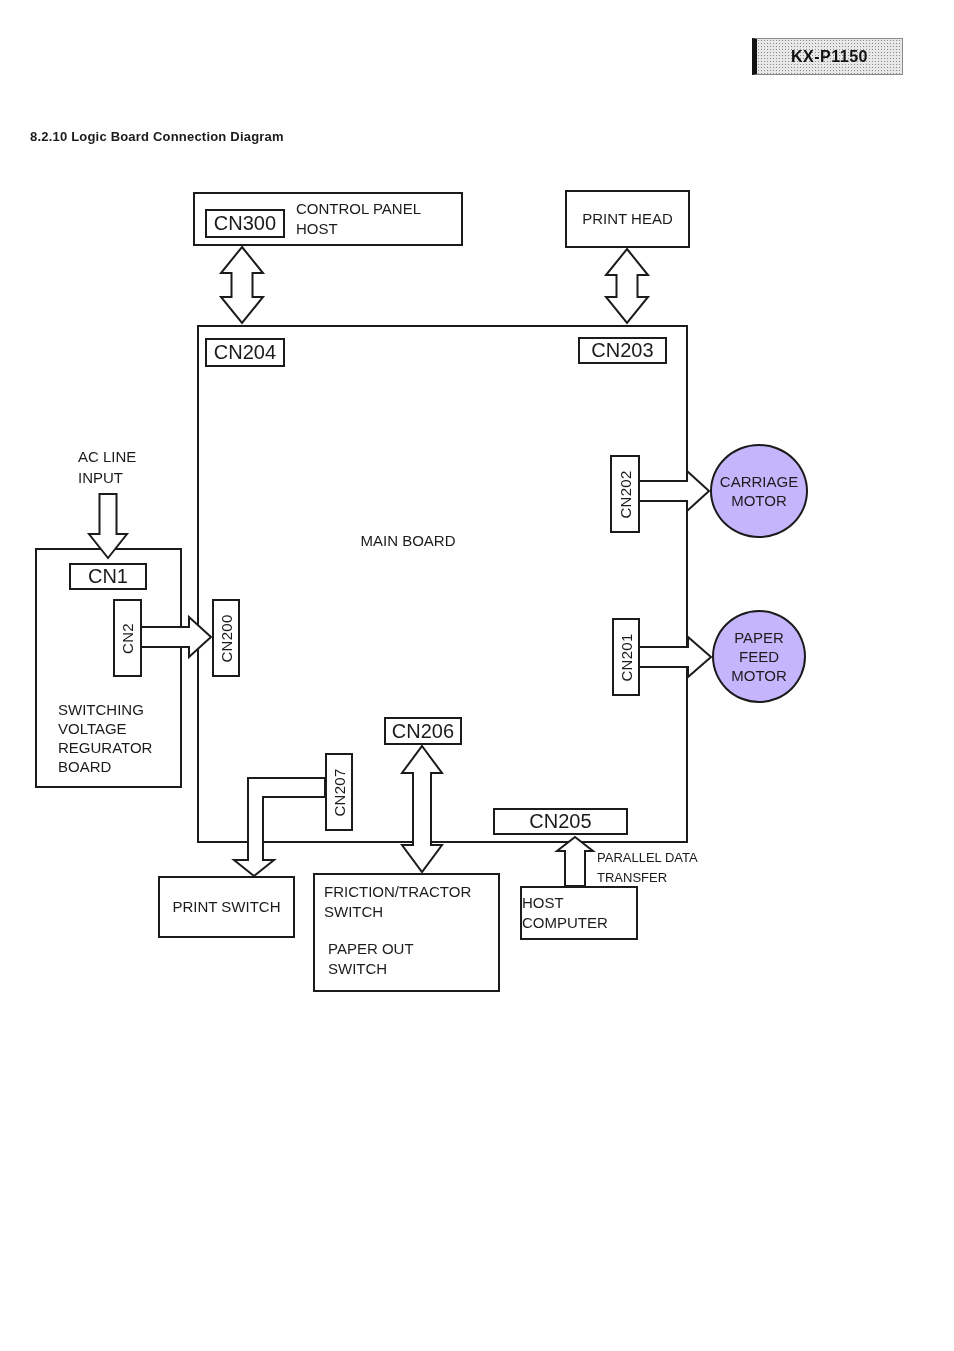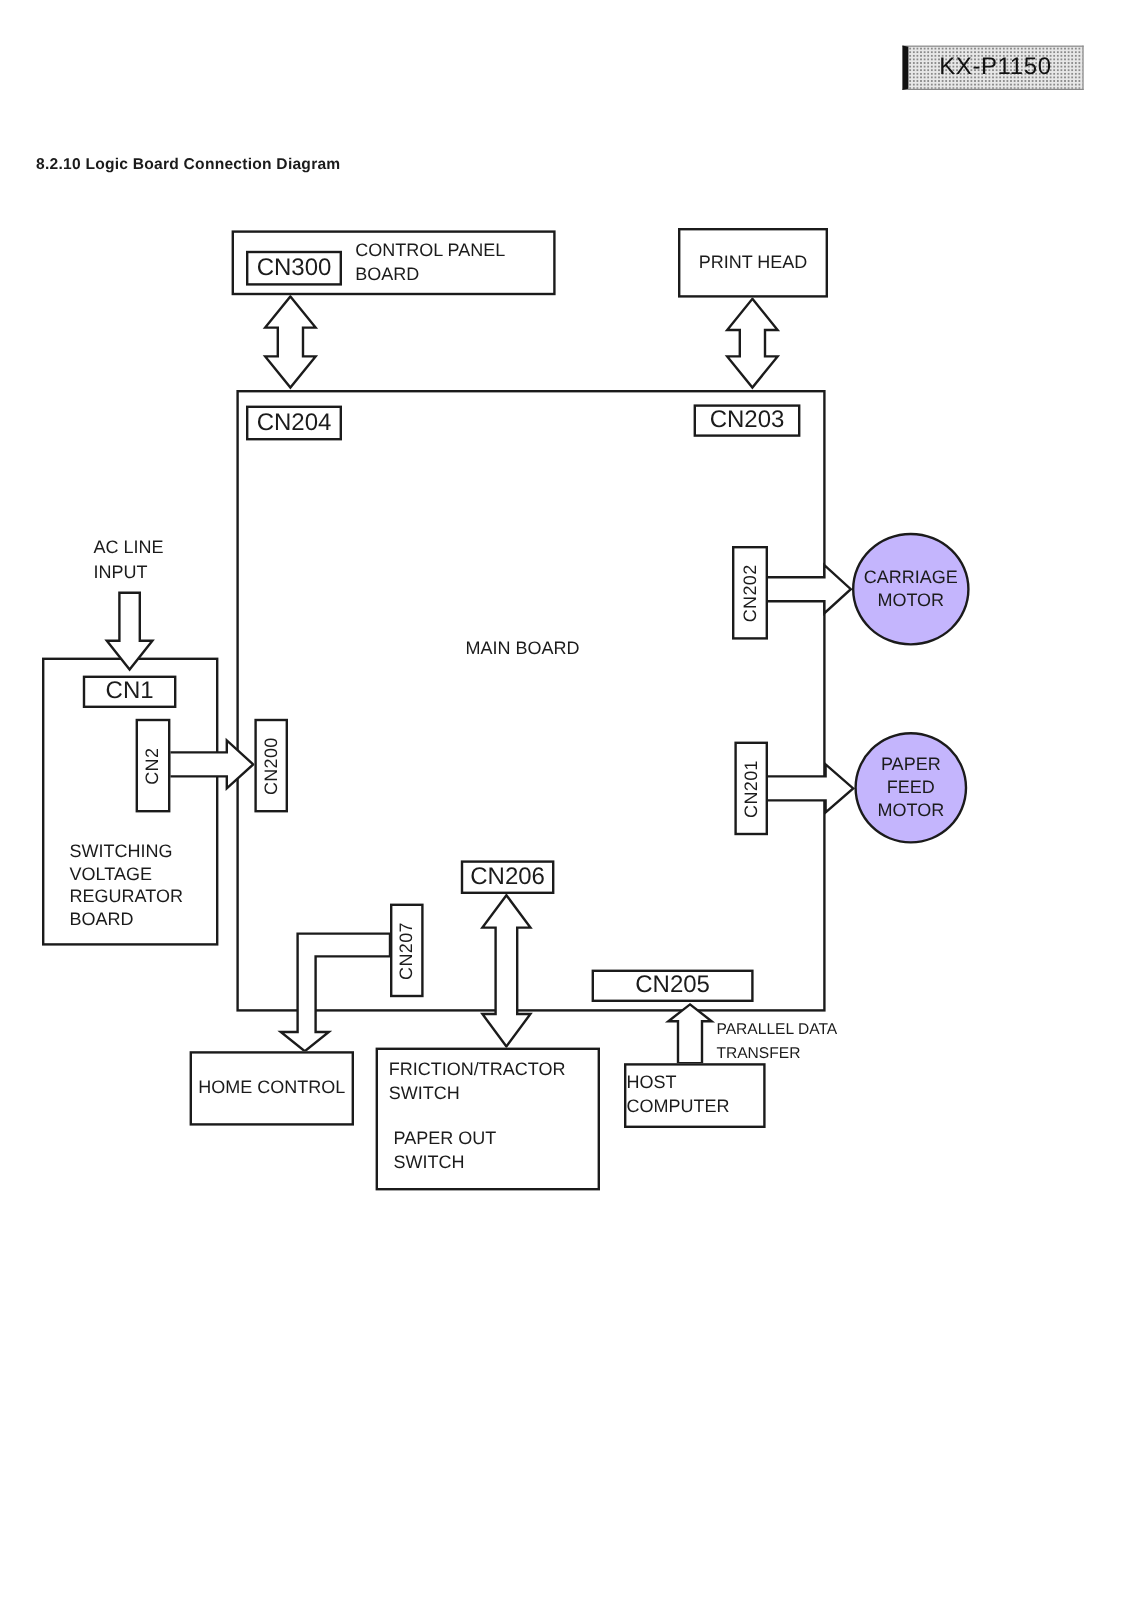--- a/index.html
+++ b/index.html
@@ -13,21 +13,21 @@
   .pre{white-space:pre-line;}
   .lbl{font-size:15px;line-height:20px;}
   .conn{font-size:20px;}
   .vconn span{display:block;transform:rotate(-90deg);white-space:nowrap;font-size:15px;letter-spacing:.3px;}
   .motor{border:2px solid #1b1b1b;border-radius:50%;background:#c4b5fd;text-align:center;font-size:15px;line-height:19px;}
   #badge{
     background-color:#e7e7e7;
     background-image:radial-gradient(circle,#8a8a8a 0.8px,rgba(0,0,0,0) 0.9px);
     background-size:3px 3px;
     border:1px solid #8a8a8a;border-left:5px solid #111;
-    font-weight:normal;font-size:20px;letter-spacing:.5px;color:#111;
+    font-weight:bold;font-size:16px;letter-spacing:.5px;color:#111;
   }
   #page-title{font-weight:bold;font-size:13px;letter-spacing:.2px;}
   #arrow-layer{position:absolute;left:0;top:0;z-index:2;}
   .z1{z-index:1;}.z3{position:absolute;z-index:3;box-sizing:border-box;}
   svg polygon{fill:#fff;stroke:#1b1b1b;stroke-width:2;}
 </style>
 </head>
 <body>
 
 <div id="stage">
@@ -48,27 +48,27 @@
     <polygon points="639,481 687,481 687,471 709,491 687,511 687,501 639,501"></polygon>
     <polygon points="639,647 688,647 688,637 711,657 688,677 688,667 639,667"></polygon>
     <polygon points="422,746 442,773 431,773 431,845 442,845 422,872 402,845 413,845 413,773 402,773"></polygon>
     <polygon points="325,778 248,778 248,860 234,860 254,876 274,860 263,860 263,797 325,797"></polygon>
     <polygon points="575,837 593,851 585,851 585,886 565,886 565,851 557,851"></polygon>
   </svg>
 
   <div class="z3 box" style="left:193px;top:192px;width:270px;height:54px;"></div>
   <div class="z3 box cc conn" style="left:205px;top:209px;width:80px;height:29px;">CN300</div>
   <div class="z3 lbl pre" style="left:296px;top:199px;">CONTROL PANEL
-BOARD</div>
+HOST</div>
 
   <div class="z3 box cc lbl" style="left:565px;top:190px;width:125px;height:58px;">PRINT HEAD</div>
 
   <div class="z3 box cc conn" style="left:205px;top:338px;width:80px;height:29px;">CN204</div>
   <div class="z3 box cc conn" style="left:578px;top:337px;width:89px;height:27px;">CN203</div>
-  <div class="z3 lbl" style="left:333px;top:531px;width:150px;text-align:right;">MAIN BOARD</div>
+  <div class="z3 lbl" style="left:333px;top:531px;width:150px;text-align:center;">MAIN BOARD</div>
 
   <div class="z3 lbl pre" style="left:78px;top:446px;line-height:21px;">AC LINE
 INPUT</div>
   <div class="z3 box cc conn" style="left:69px;top:563px;width:78px;height:27px;">CN1</div>
   <div class="z3 box cc vconn" style="left:113px;top:599px;width:29px;height:78px;">
     <span>CN2</span>
   </div>
   <div class="z3 box cc vconn" style="left:212px;top:599px;width:28px;height:78px;">
     <span>CN200</span>
   </div>
@@ -88,21 +88,21 @@
   <div class="z3 motor cc pre" style="left:712px;top:610px;width:94px;height:93px;">PAPER
 FEED
 MOTOR</div>
 
   <div class="z3 box cc conn" style="left:384px;top:717px;width:78px;height:28px;">CN206</div>
   <div class="z3 box cc vconn" style="left:325px;top:753px;width:28px;height:78px;">
     <span>CN207</span>
   </div>
   <div class="z3 box cc conn" style="left:493px;top:808px;width:135px;height:27px;">CN205</div>
 
-  <div class="z3 box cc lbl" style="left:158px;top:876px;width:137px;height:62px;">HOME CONTROL</div>
+  <div class="z3 box cc lbl" style="left:158px;top:876px;width:137px;height:62px;">PRINT SWITCH</div>
   <div class="z3 box" style="left:313px;top:873px;width:187px;height:119px;"></div>
   <div class="z3 lbl pre" style="left:324px;top:882px;">FRICTION/TRACTOR
 SWITCH</div>
   <div class="z3 lbl pre" style="left:328px;top:939px;">PAPER OUT
 SWITCH</div>
   <div class="z3 box lbl pre" style="left:520px;top:886px;width:118px;height:54px;display:flex;align-items:center;">HOST
 COMPUTER</div>
   <div class="z3 pre" style="left:597px;top:848px;font-size:13px;line-height:20px;">PARALLEL DATA
 TRANSFER</div>
 

